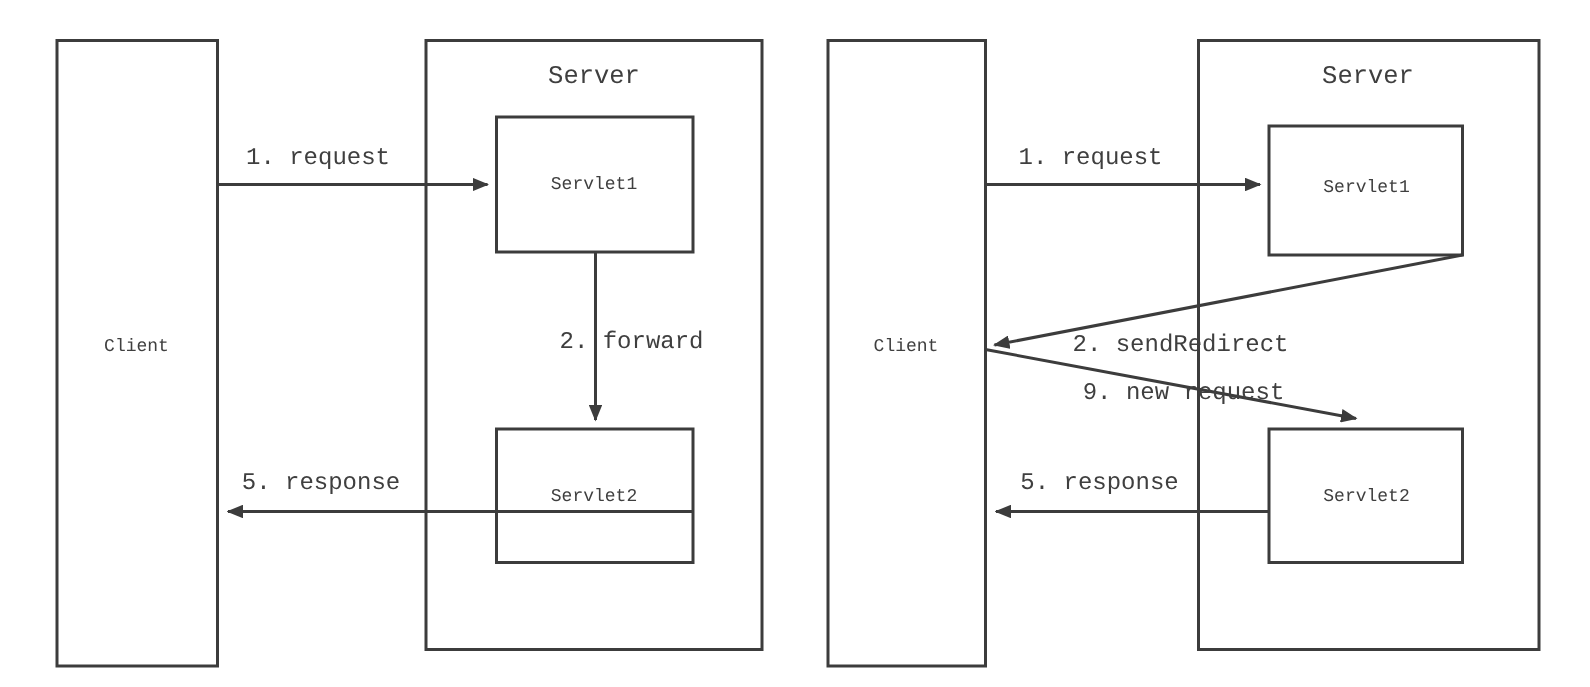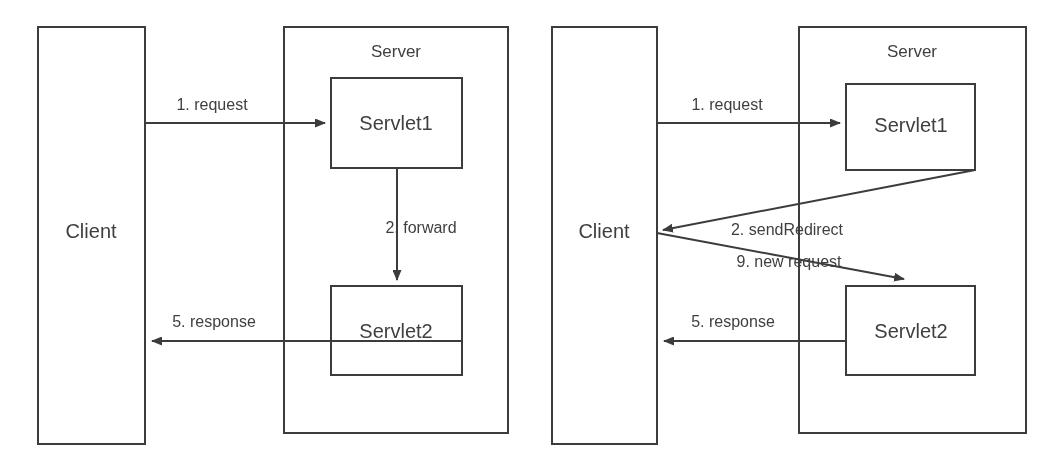--- a/index.html
+++ b/index.html
@@ -31,31 +31,31 @@
     stroke-width: 2;
   }
   .conn {
     stroke: #3c3c3c;
     stroke-width: 2;
     fill: none;
   }
   .lbl {
     position: absolute;
     color: #3f3f3f;
-    font-family: Liberation Sans, sans-serif;
+    font-family: Liberation Mono, monospace;
     font-size: 16px;
     line-height: 18px;
     white-space: nowrap;
     -webkit-font-smoothing: antialiased;
   }
   .lbl.title {
     font-size: 17px;
   }
   .lbl.node {
-    font-size: 20px;
+    font-size: 12px;
   }
   .lbl.center {
     transform: translate(-50%, -50%);
   }
 </style>
 </head>
 <body>
 
 <div id="canvas">
 

